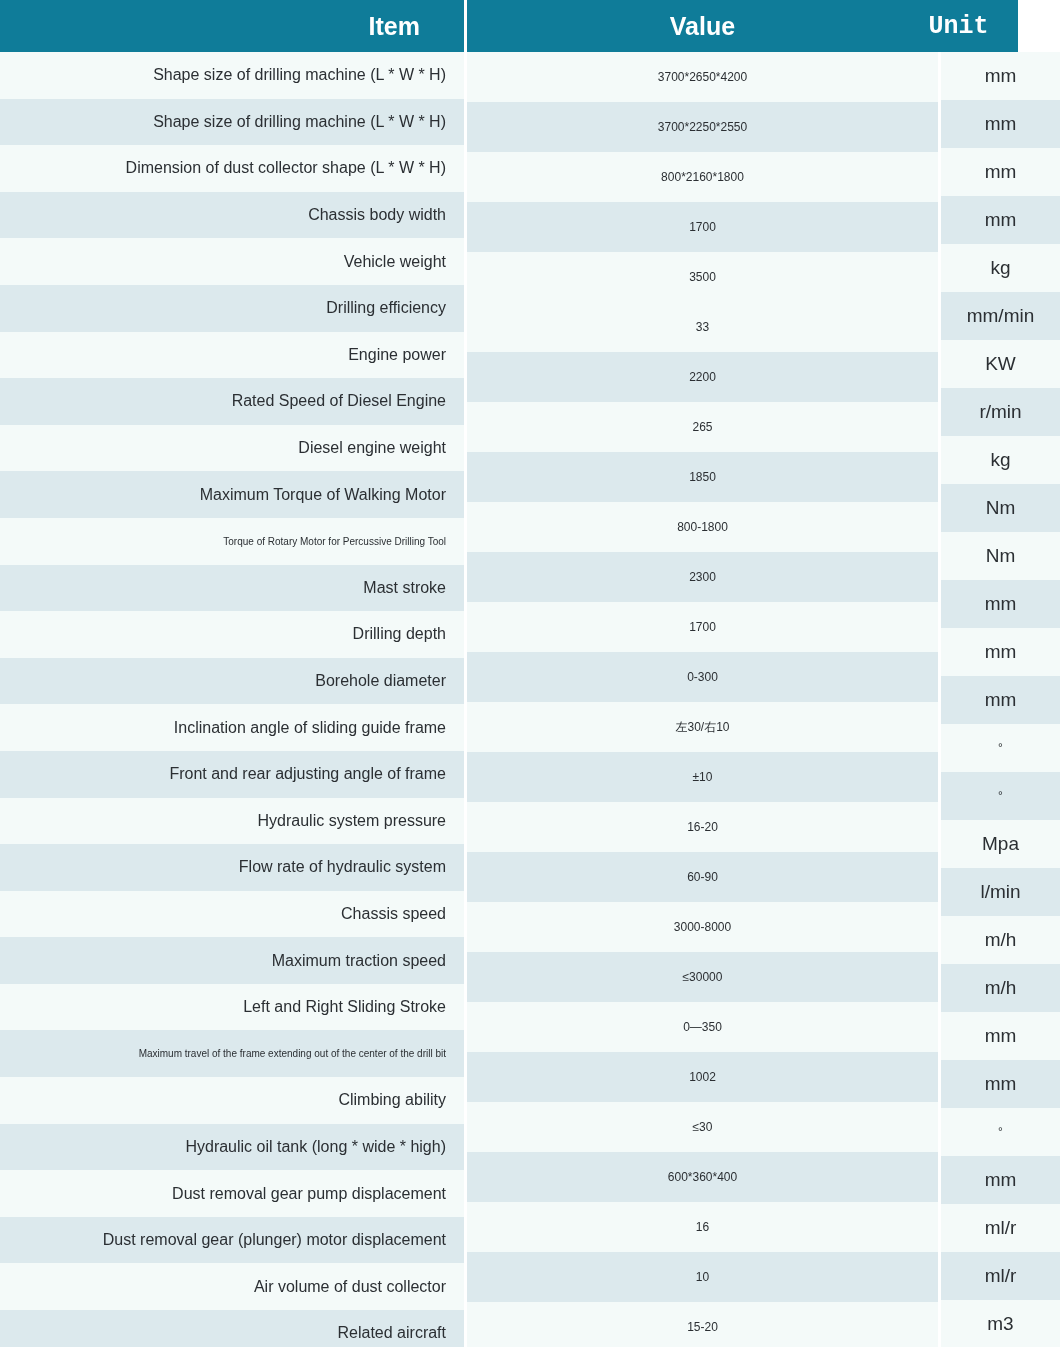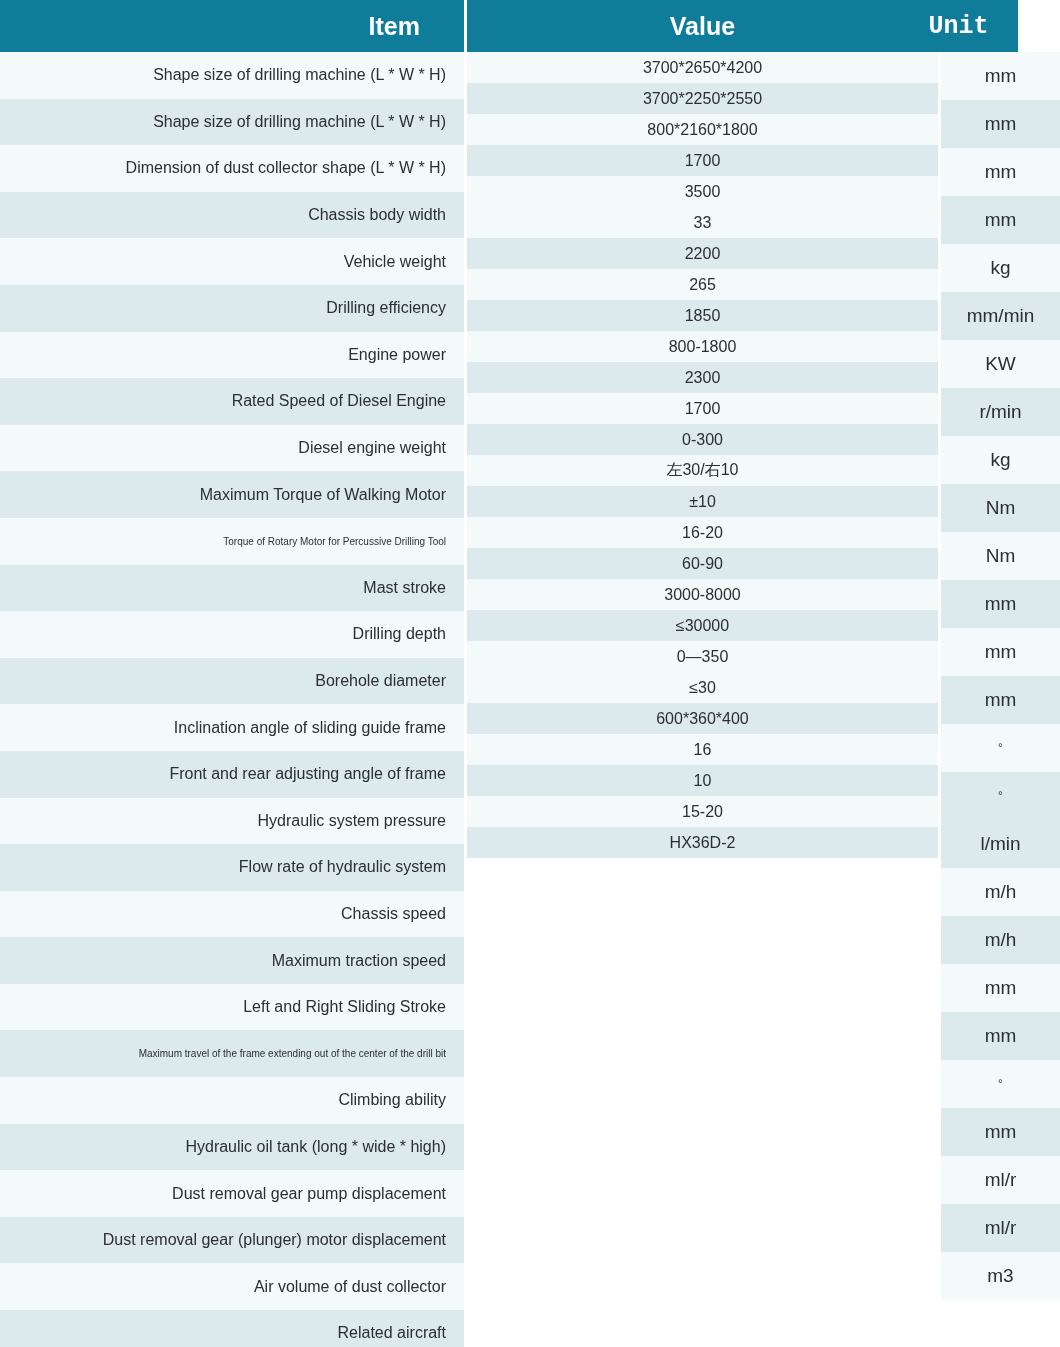--- a/index.html
+++ b/index.html
@@ -86,23 +86,23 @@
     justify-content: flex-end;
     padding-right: 18px;
     font-size: 16px;
   }
   .col-item .cell.tight {
     font-size: 10px;
   }
 
   
   .col-value .cell {
-    height: 31px;
-    justify-content: center;
-    font-size: 16px;
+    height: 50px;
+    justify-content: center;
+    font-size: 12px;
   }
 
   
   .col-unit .cell {
     height: 48.0px;
     justify-content: center;
     font-size: 19px;
   }
   .col-unit .cell.deg {
     font-size: 12px;
@@ -163,20 +163,21 @@
       <div class="cell even">2300</div>
       <div class="cell odd">1700</div>
       <div class="cell even">0-300</div>
       <div class="cell odd">左30/右10</div>
       <div class="cell even">±10</div>
       <div class="cell odd">16-20</div>
       <div class="cell even">60-90</div>
       <div class="cell odd">3000-8000</div>
       <div class="cell even">≤30000</div>
       <div class="cell odd">0—350</div>
+      <div class="cell even">1002</div>
       <div class="cell odd">≤30</div>
       <div class="cell even">600*360*400</div>
       <div class="cell odd">16</div>
       <div class="cell even">10</div>
       <div class="cell odd">15-20</div>
       <div class="cell even">HX36D-2</div>
     </div>
   <div class="col col-unit" id="col-unit">
       <div class="cell odd">mm</div>
       <div class="cell even">mm</div>
@@ -187,20 +188,21 @@
       <div class="cell odd">KW</div>
       <div class="cell even">r/min</div>
       <div class="cell odd">kg</div>
       <div class="cell even">Nm</div>
       <div class="cell odd">Nm</div>
       <div class="cell even">mm</div>
       <div class="cell odd">mm</div>
       <div class="cell even">mm</div>
       <div class="cell odd deg">°</div>
       <div class="cell even deg">°</div>
+      <div class="cell odd">Mpa</div>
       <div class="cell even">l/min</div>
       <div class="cell odd">m/h</div>
       <div class="cell even">m/h</div>
       <div class="cell odd">mm</div>
       <div class="cell even">mm</div>
       <div class="cell odd deg">°</div>
       <div class="cell even">mm</div>
       <div class="cell odd">ml/r</div>
       <div class="cell even">ml/r</div>
       <div class="cell odd">m3</div>

